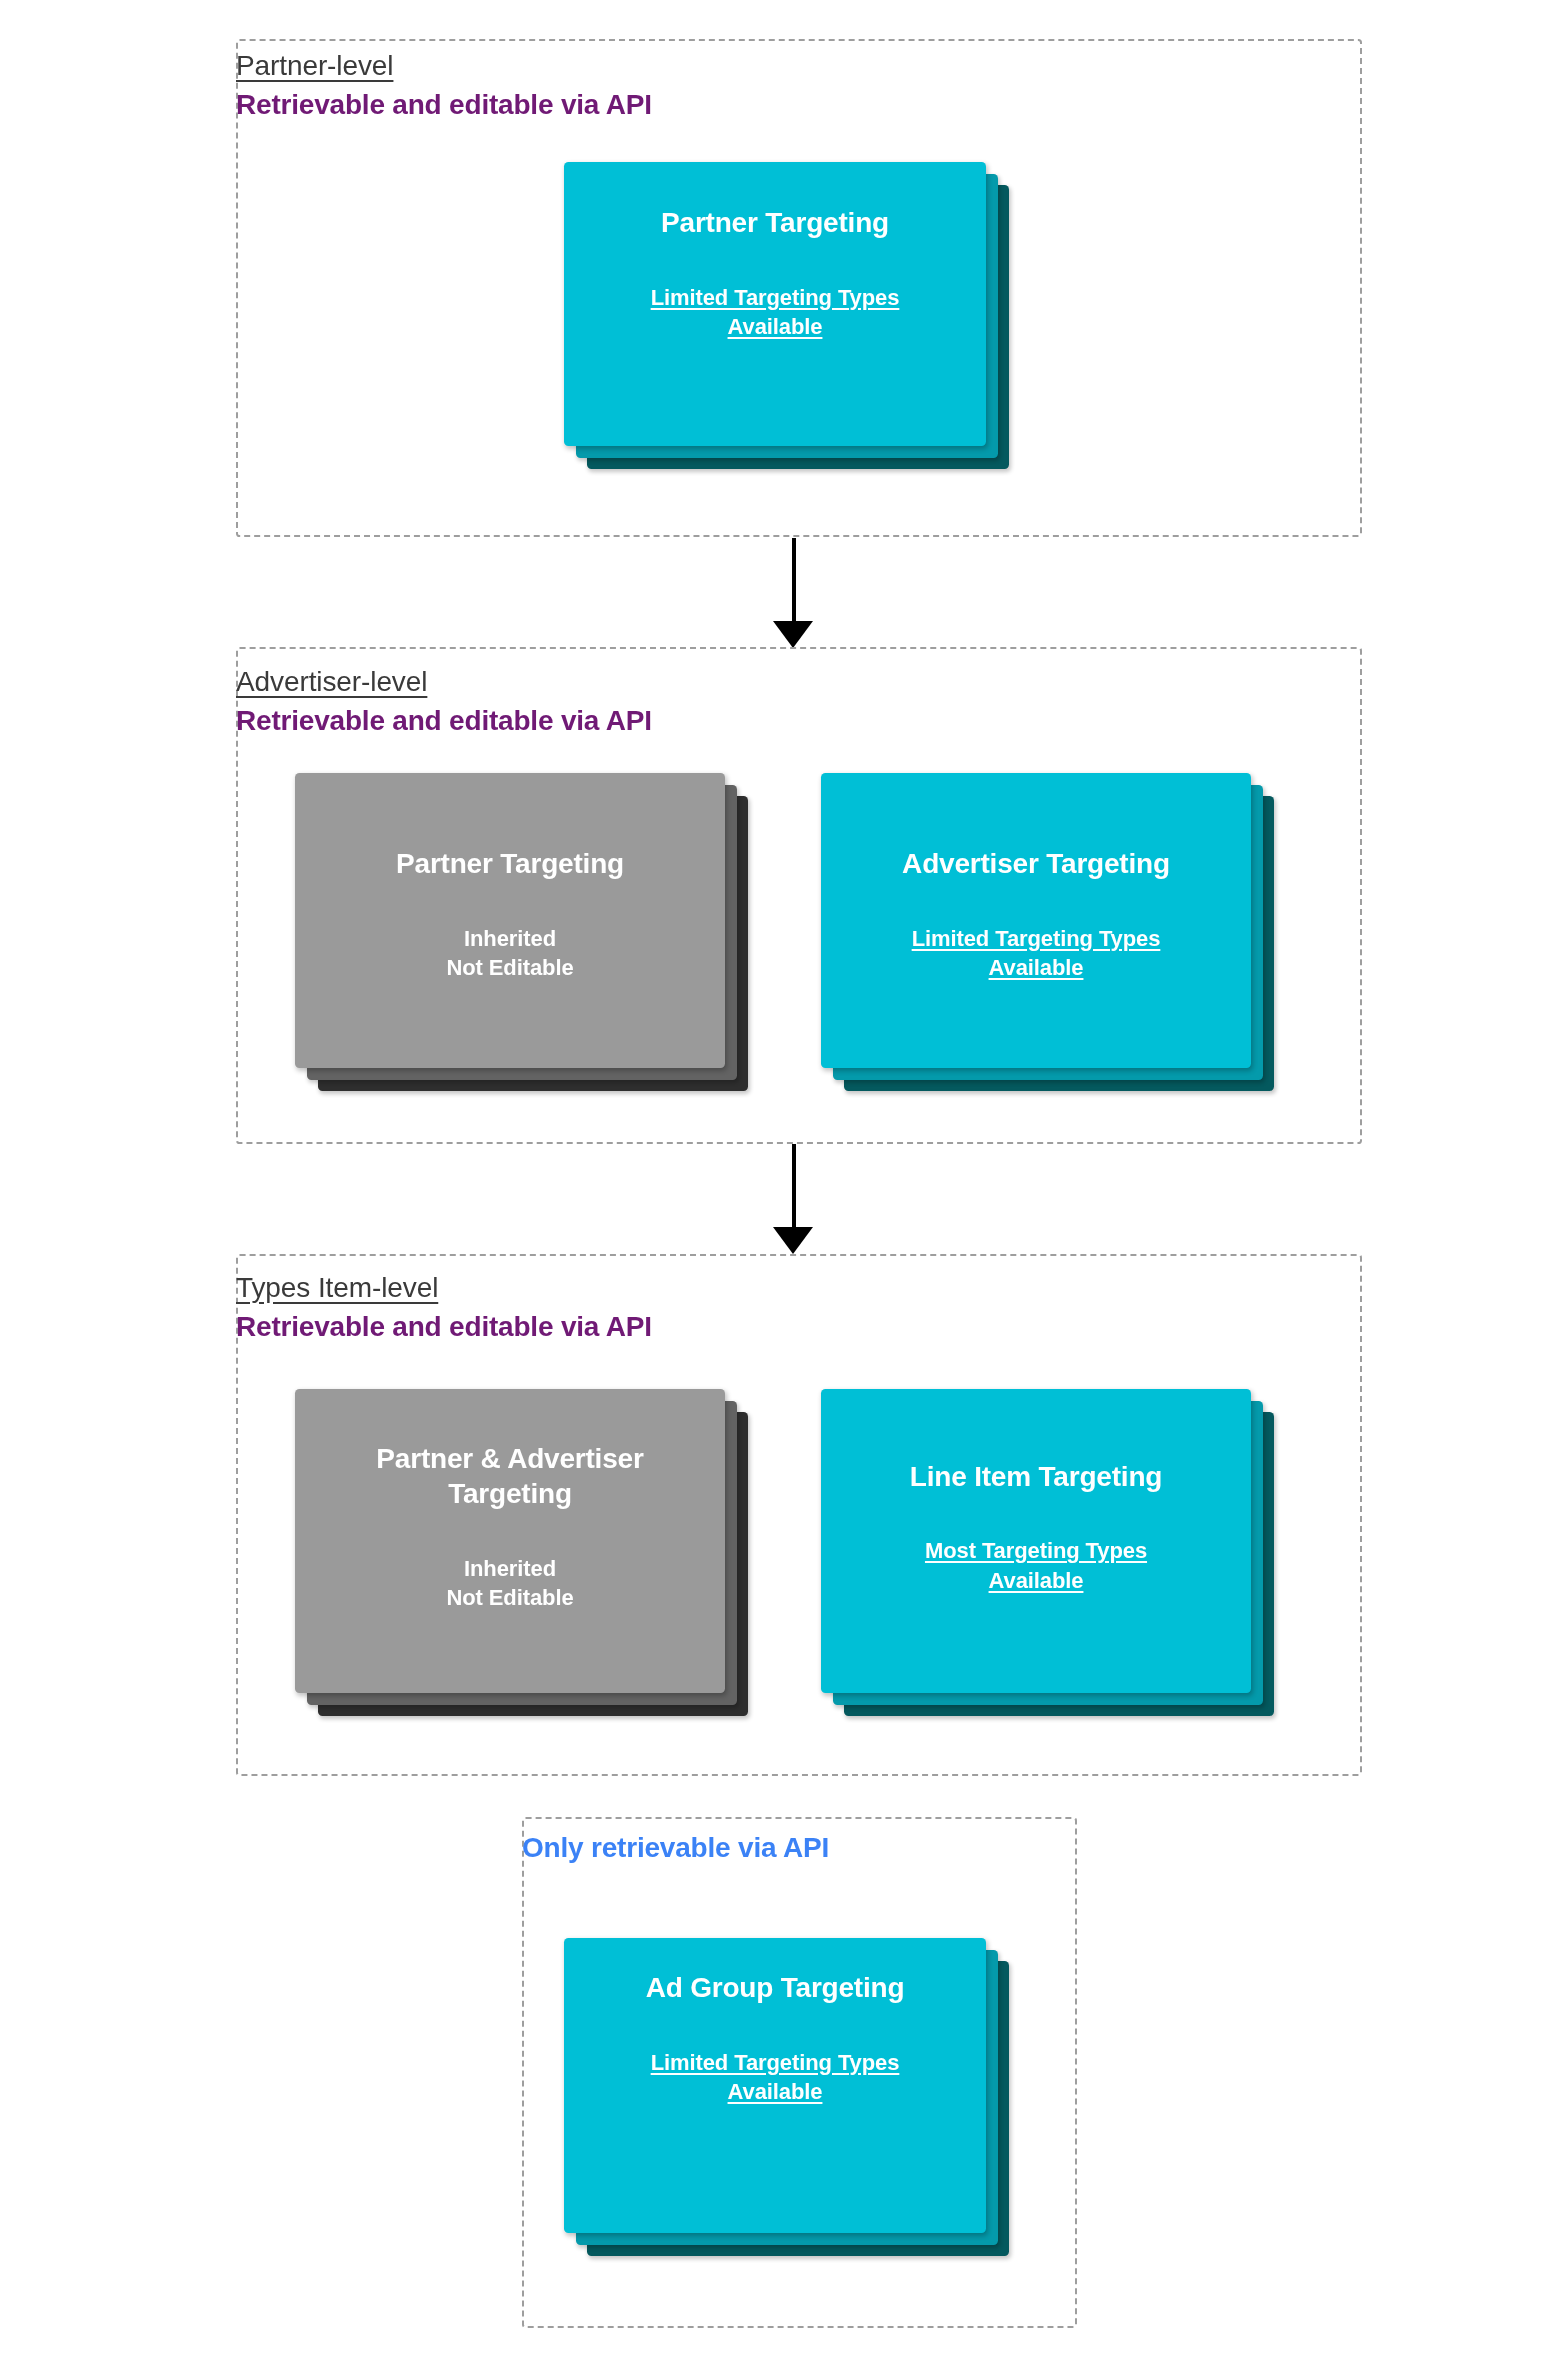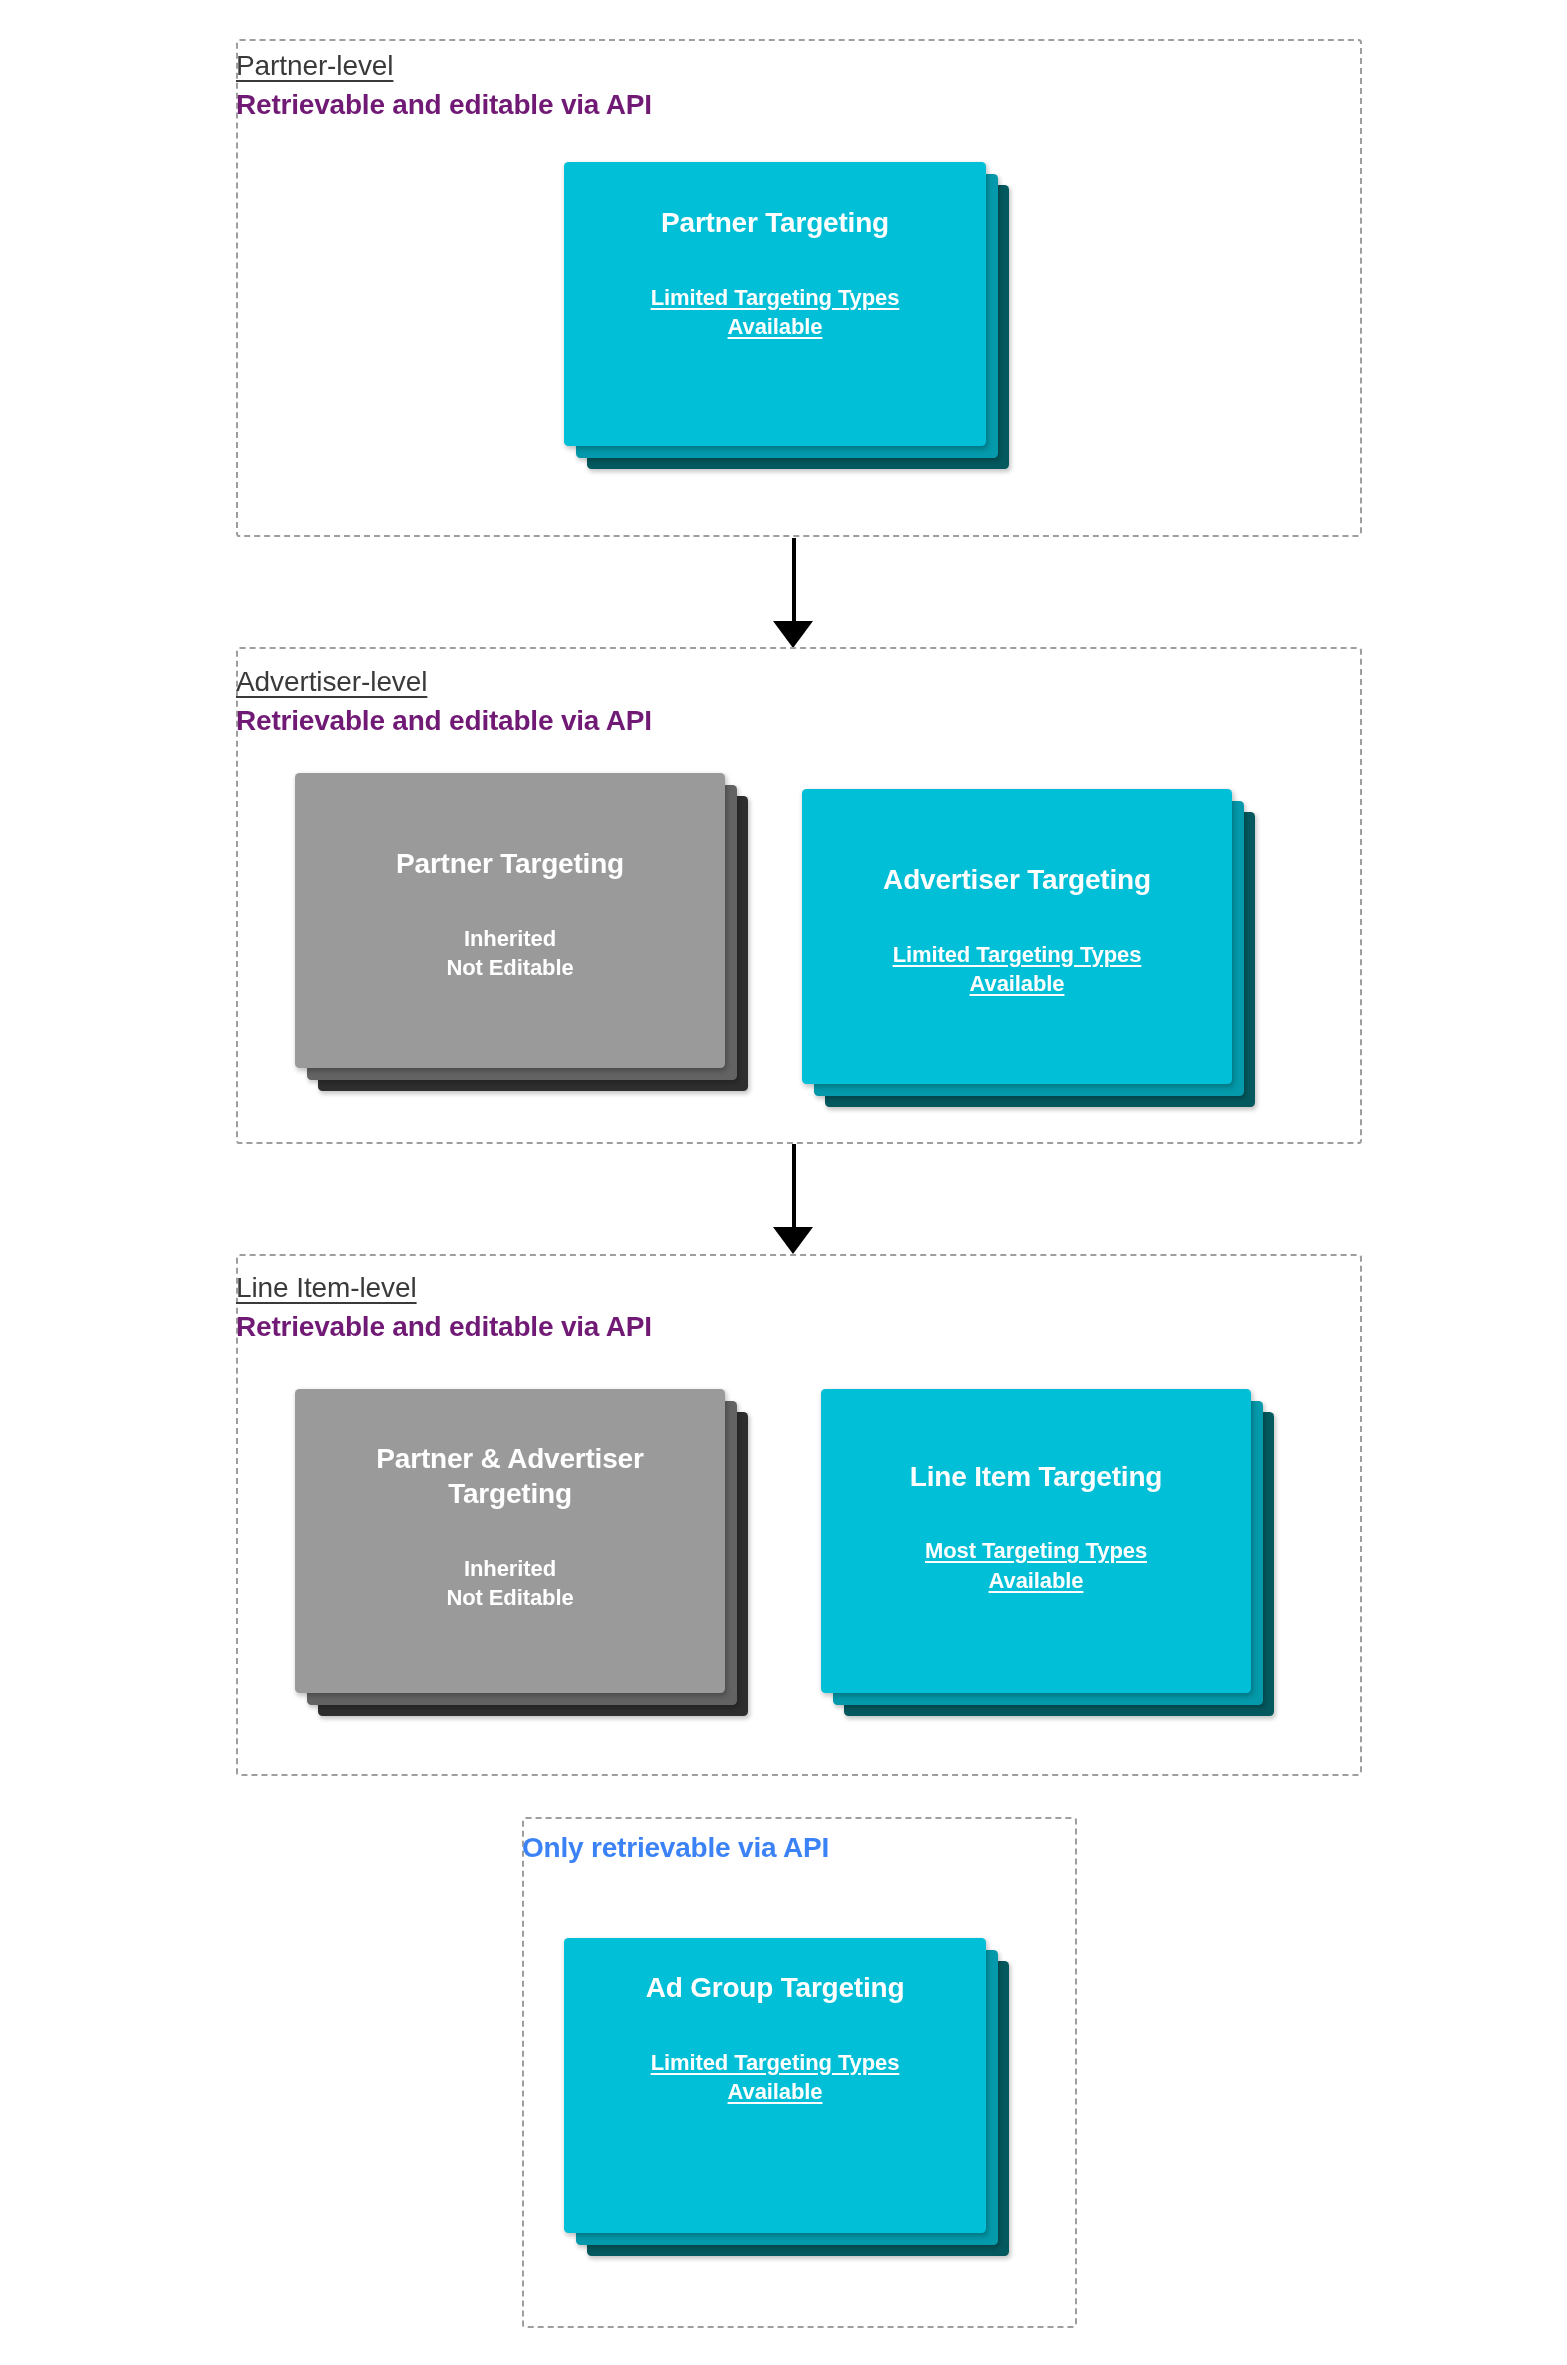--- a/index.html
+++ b/index.html
@@ -178,40 +178,40 @@
     <div class="card-layer layer-back" style="width:430px; height:295px;"></div>
     <div class="card-layer layer-mid" style="width:430px; height:295px;"></div>
     <div class="card-layer layer-front" style="width:430px; height:295px;"></div>
     <div class="card-body" style="width:430px; padding-top:73px;">
       <div class="card-title">Partner Targeting</div>
       <div class="card-sub" style="margin-top:19.6px;">Inherited
 Not Editable</div>
     </div>
   </div>
 
-  <div class="card-stack cyan" style="left:802px; top:773px; width:473px; height:348px;margin-top:16px;">
+  <div class="card-stack cyan" style="left:821px; top:773px; width:473px; height:348px;">
     <div class="card-layer layer-back" style="width:430px; height:295px;"></div>
     <div class="card-layer layer-mid" style="width:430px; height:295px;"></div>
     <div class="card-layer layer-front" style="width:430px; height:295px;"></div>
     <div class="card-body" style="width:430px; padding-top:73px;">
       <div class="card-title">Advertiser Targeting</div>
       <div class="card-sub underlined" style="margin-top:19.6px;">Limited Targeting Types
 Available</div>
     </div>
   </div>
 
   <div class="arrow" style="left:773px; top:1144px; height:110px;">
     <div class="shaft" style="height:86px;"></div>
     <div class="head" style="top:83px;"></div>
   </div>
 
   <div class="level-box" style="left:236px; top:1254px; width:1126px; height:522px;"></div>
 
   <div class="level-heading" style="left:236px; top:1270px; width:1126px;">
-    <span class="level-name">Line Item-level</span>
+    <span class="level-name">Types Item-level</span>
     <span class="level-api">Retrievable and editable via API</span>
   </div>
 
   <div class="card-stack grey" style="left:295px; top:1389px; width:473px; height:348px;">
     <div class="card-layer layer-back" style="width:430px; height:304px;"></div>
     <div class="card-layer layer-mid" style="width:430px; height:304px;"></div>
     <div class="card-layer layer-front" style="width:430px; height:304px;"></div>
     <div class="card-body" style="width:430px; padding-top:52px;">
       <div class="card-title">Partner &amp; Advertiser
 Targeting</div>

